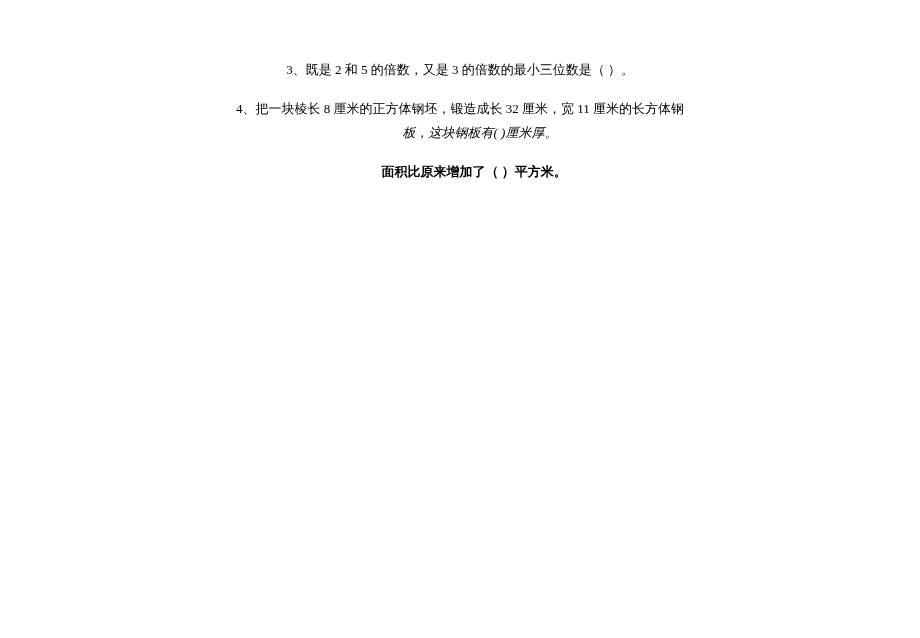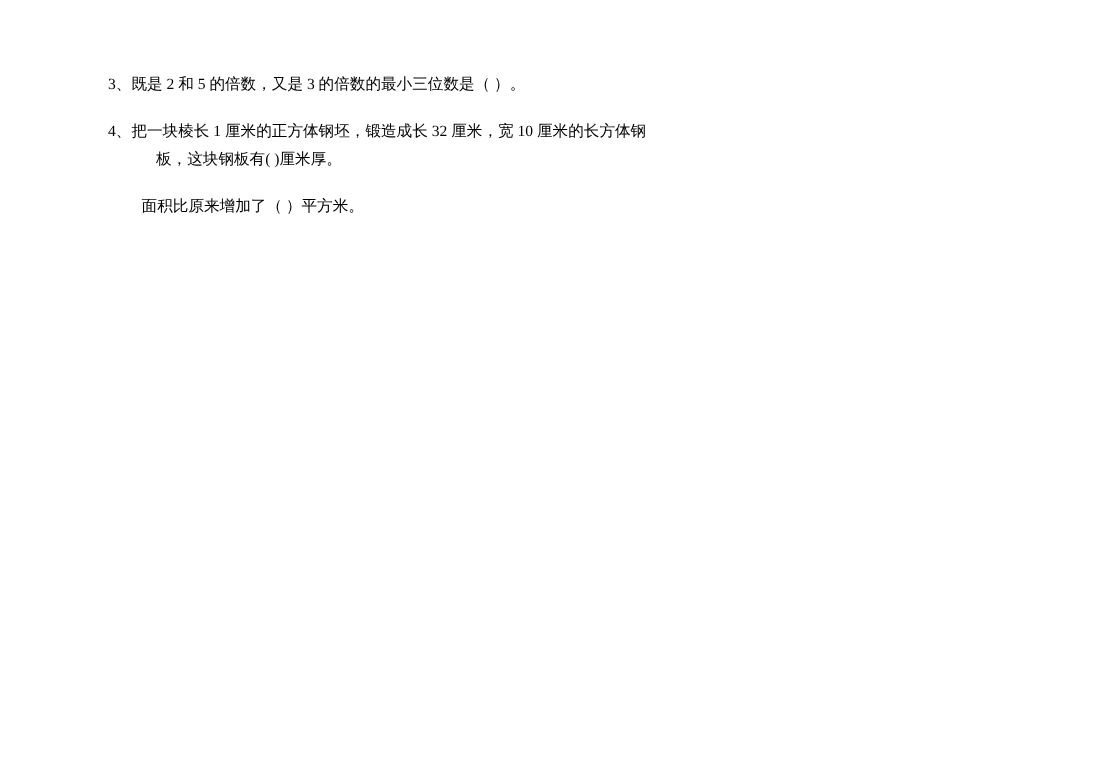--- a/index.html
+++ b/index.html
@@ -12,38 +12,41 @@
       height: 638px;
       background: #ffffff;
       font-family: "SimSun", "宋体", serif;
       font-size: 13px;
       color: #000000;
       padding: 58px 90px 0 90px;
       line-height: 1.9;
     }
     .question {
       margin-bottom: 14px;
+      text-align: center;
     }
     .question-line {
       display: block;
     }
     .indent {
       padding-left: 40px;
+      font-style: italic;
     }
     .indent2 {
       padding-left: 28px;
+      font-weight: bold;
     }
   </style>
 </head>
 <body>
 
 <div class="question">
   <span class="question-line"><span>3、</span><span>既是 2 和 5 的倍数，又是 3 的倍数的最小三位数是（          ）。</span></span>
 </div>
 
 <div class="question">
-  <span class="question-line"><span>4、</span><span>把一块棱长 1 厘米的正方体钢坯，锻造成长 32 厘米，宽 10 厘米的长方体钢</span></span>
+  <span class="question-line"><span>4、</span><span>把一块棱长 8 厘米的正方体钢坯，锻造成长 32 厘米，宽 11 厘米的长方体钢</span></span>
   <span class="question-line indent">板，这块钢板有(            )厘米厚。</span>
 </div>
 
 <div class="question">
   <span class="question-line indent2">面积比原来增加了（      ）平方米。</span>
 </div>
 
 </body></html>

